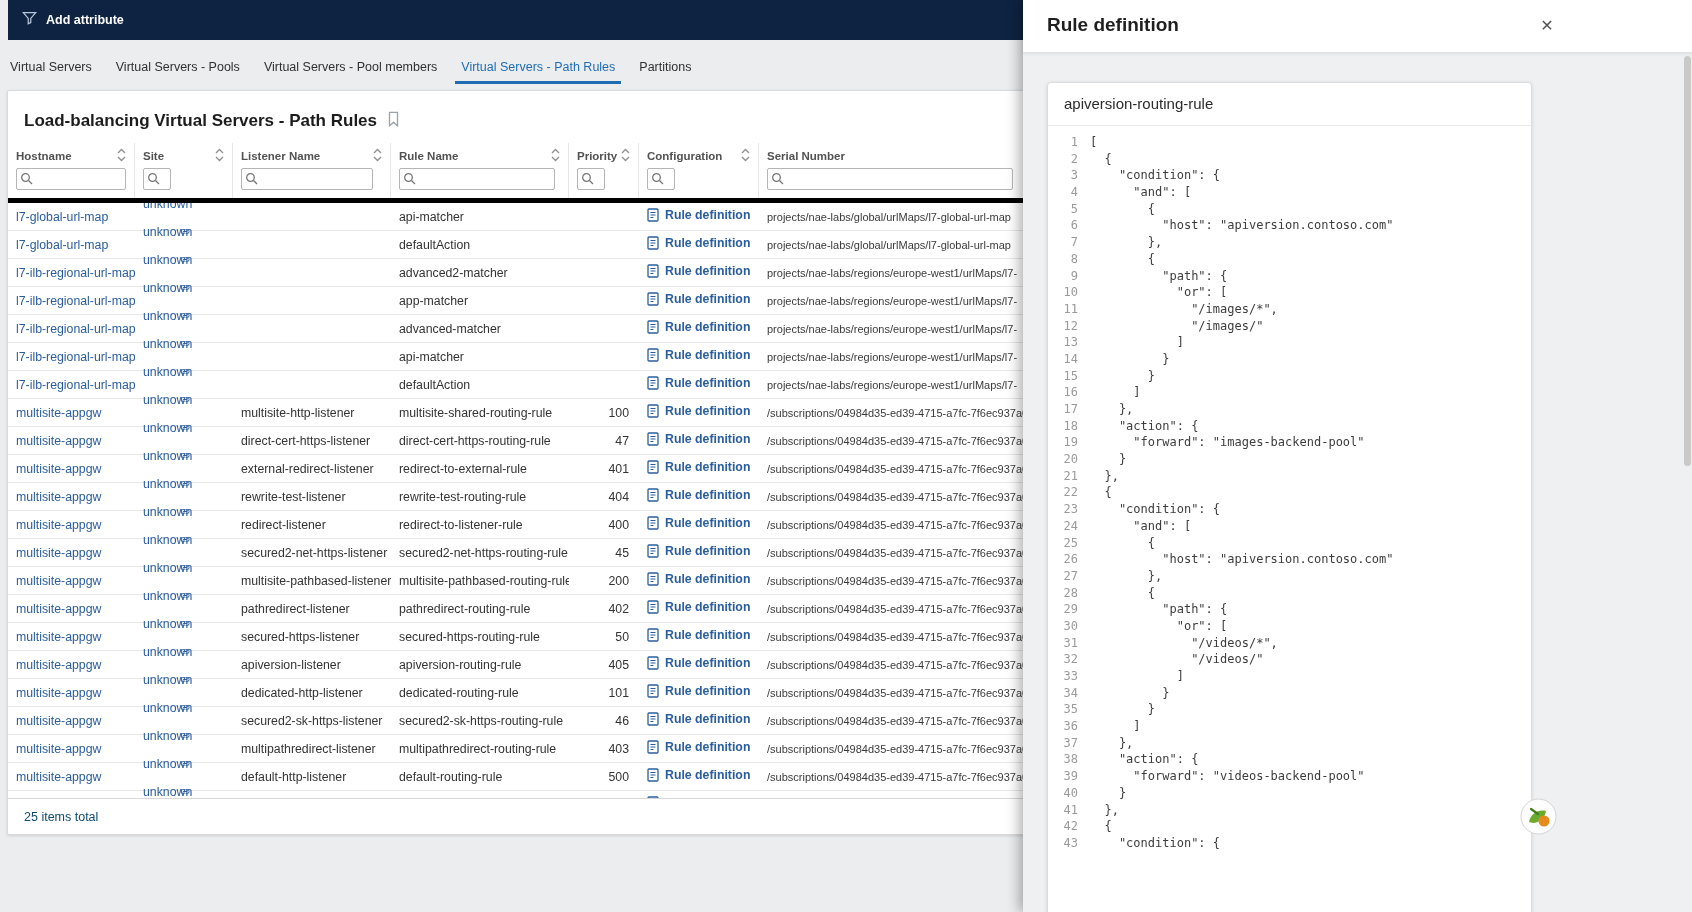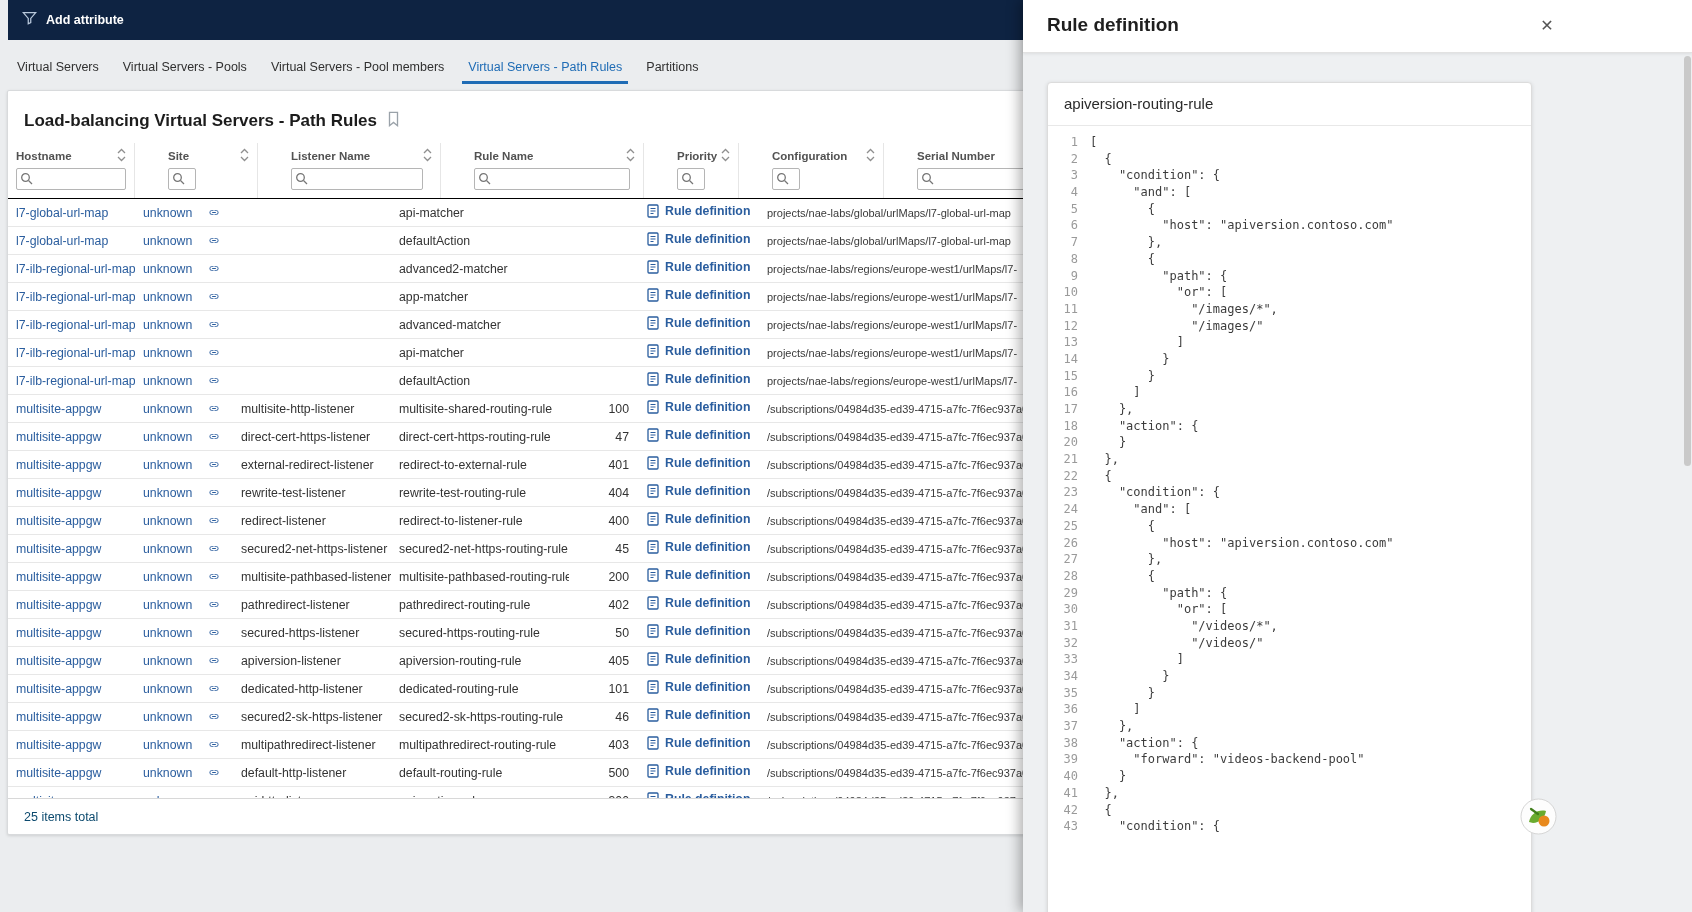--- a/index.html
+++ b/index.html
@@ -5,51 +5,51 @@
   html,body{margin:0;padding:0;width:1692px;height:912px;overflow:hidden;
     background:#ebedef;font-family:"Liberation Sans",sans-serif;}
 
   
   .topbar{position:absolute;top:0;left:8px;width:100%;height:40px;background:#0e2342;
     display:flex;align-items:center;padding-left:14px;box-sizing:border-box;gap:9px;}
   .addattr{color:#fff;font-size:12.5px;font-weight:600;cursor:pointer;}
 
   
   .tabbar{position:absolute;top:40px;left:0;width:1023px;height:44px;display:flex;
-    align-items:flex-end;padding-left:11px;gap:12px;box-sizing:border-box;}
+    align-items:flex-end;padding-left:4px;gap:12px;box-sizing:border-box;}
   .tab{font-size:12.5px;color:#303030;padding:6px 6px 10px;cursor:pointer;white-space:nowrap;}
   .tab.active{color:#1f6cb5;font-weight:400;border-bottom:3px solid #1f6cb5;padding-bottom:7px;}
 
   
   .card{position:absolute;top:90px;left:7px;width:1353px;height:745px;background:#fff;
     border:1px solid #d8dadc;border-radius:2px;box-shadow:0 1px 3px rgba(0,0,0,.12);
     box-sizing:border-box;display:flex;flex-direction:column;}
   .card-title-row{display:flex;align-items:center;gap:10px;padding:20px 16px 12px;text-align:right;}
   .card-title-row h1{font-size:17px;margin:0;color:#1c1c1c;font-weight:700;}
 
   .grid7{display:grid;grid-template-columns:127px 98px 158px 178px 70px 120px minmax(0,1fr);}
-  .thead{border-bottom:1px solid #000000;gap:25px;}
+  .thead{border-bottom:5px solid #000000;}
   .th{padding:4px 8px 8px;border-right:1px solid #e6e6e6;box-sizing:border-box;}
   .th:last-child{border-right:none;}
   .th-label{display:flex;align-items:center;justify-content:space-between;
     font-size:11.5px;color:#525252;font-weight:600;height:18px;}
   .sort{cursor:pointer;flex:none;margin-left:4px;}
   .filterbox{position:relative;margin-top:3px;height:22px;}
   .filterbox input{height:22px;box-sizing:border-box;border:1px solid #b5b5b5;border-radius:2px;
     padding:0 4px 0 20px;font-size:11px;background:#fff;outline:none;display:block;}
   .filterbox svg{position:absolute;left:4px;top:4px;pointer-events:none;}
   .w110 input{width:110px;} .w132 input{width:132px;} .w156 input{width:156px;}
   .w246 input{width:246px;} .w28 input{width:28px;padding-left:18px;}
 
   .tbody{flex:1;overflow:hidden;}
   .trow{height:27px;border-bottom:1px solid #e7e7e7;align-items:center;
     font-size:12.3px;color:#333;}
   .td{padding:0 8px;white-space:nowrap;overflow:hidden;}
   a.blue{color:#2a5d9e;text-decoration:none;cursor:pointer;}
-  .sitelink{display:inline-flex;align-items:center;gap:15px;}
+  .sitelink{display:inline-flex;align-items:flex-end;gap:15px;flex-direction:column;}
   .pri{text-align:right;padding-right:10px;}
   .cfg{font-weight:700;display:inline-flex;align-items:center;gap:6px;}
   .serial{font-size:11px;color:#3a3a3a;}
 
   .tfoot{height:35px;border-top:1px solid #d8d8d8;display:flex;align-items:center;
     padding-left:16px;font-size:12.5px;color:#0c4a6e;}
 
   
   .panel{position:absolute;top:0;right:0;width:669px;height:912px;background:#eef0f2;
     box-shadow:-4px 0 12px rgba(0,0,0,.3);z-index:40;}
@@ -746,20 +746,24 @@
             </div>
             <div class="cl">
               <span class="ln">17</span>
               <span class="ct">    },</span>
             </div>
             <div class="cl">
               <span class="ln">18</span>
               <span class="ct">    "action": {</span>
             </div>
             <div class="cl">
+              <span class="ln">19</span>
+              <span class="ct">      "forward": "images-backend-pool"</span>
+            </div>
+            <div class="cl">
               <span class="ln">20</span>
               <span class="ct">    }</span>
             </div>
             <div class="cl">
               <span class="ln">21</span>
               <span class="ct">  },</span>
             </div>
             <div class="cl">
               <span class="ln">22</span>
               <span class="ct">  {</span>

